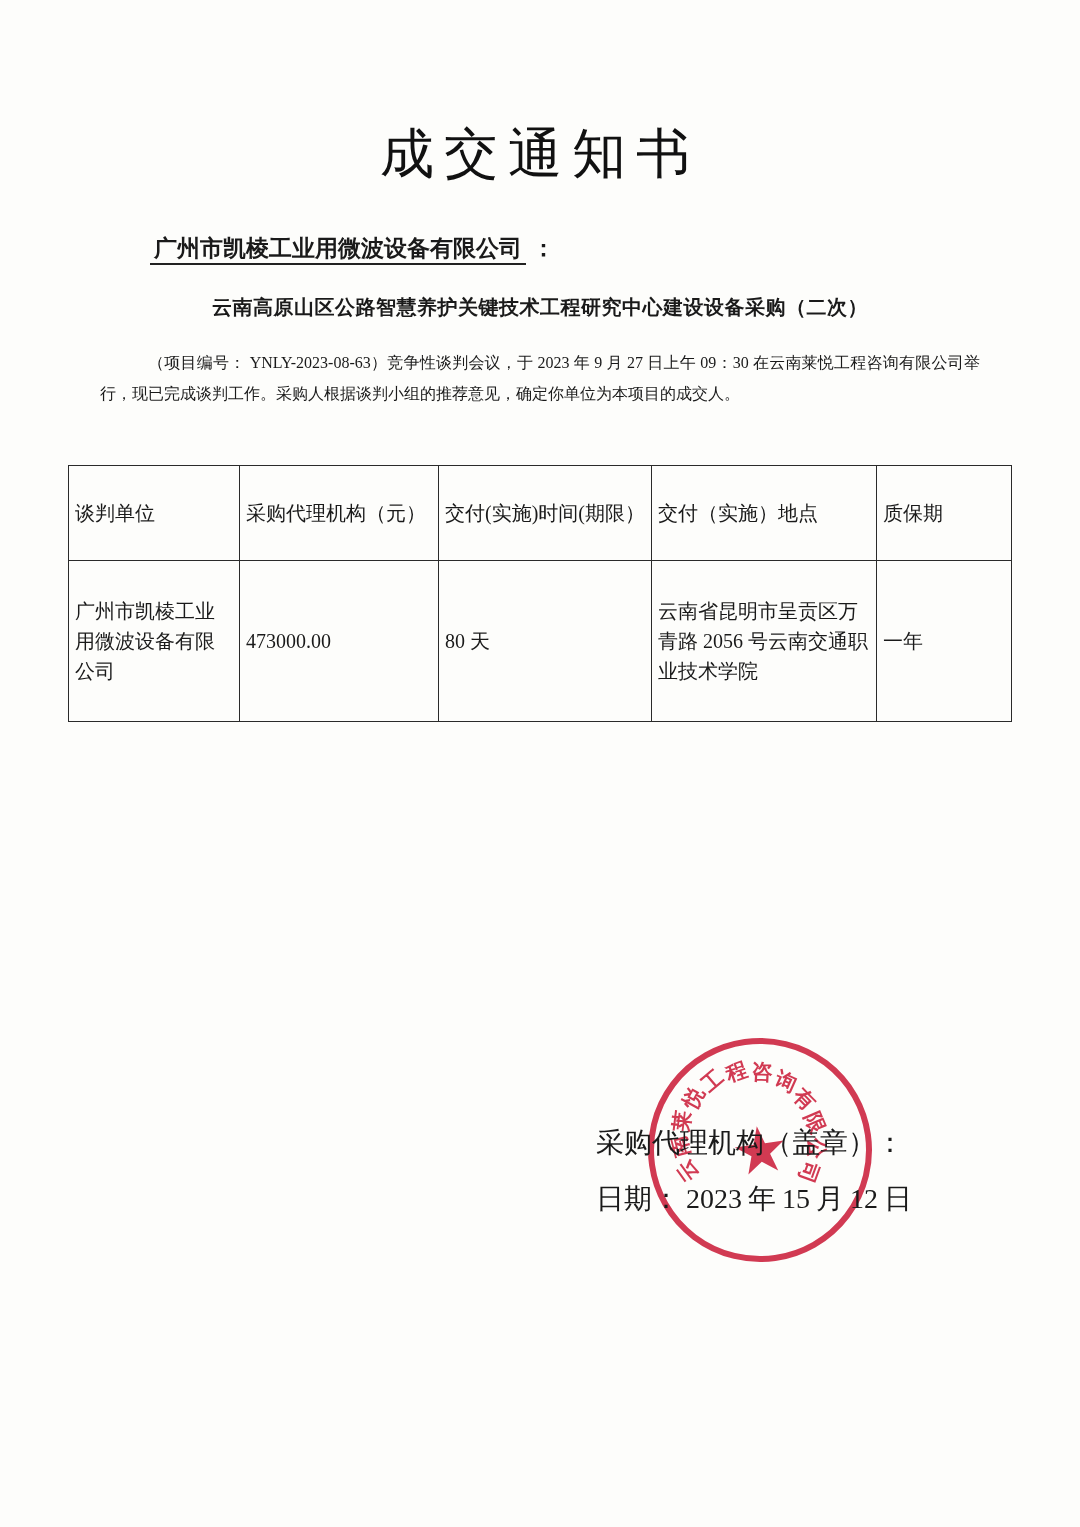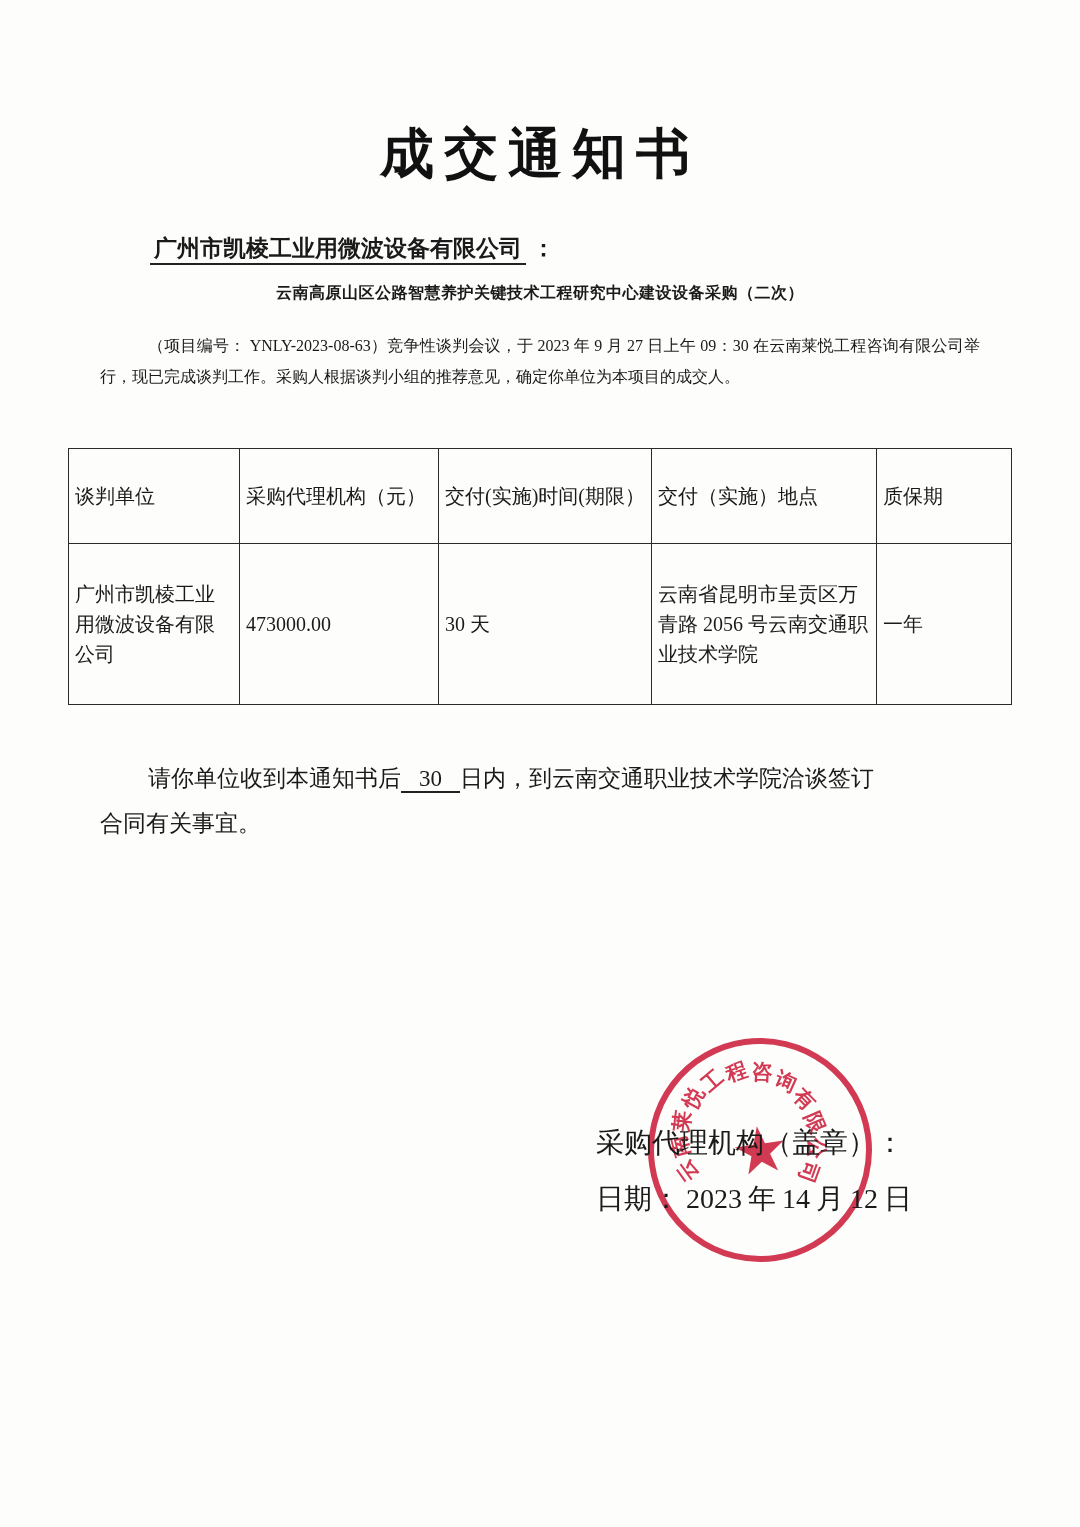--- a/index.html
+++ b/index.html
@@ -16,21 +16,21 @@
     overflow: hidden;
   }
   .page {
     position: absolute;
     inset: 0;
     background: #fdfdfb;
   }
   .doc-title {
     text-align: center;
     font-size: 54px;
-    font-weight: bold;
+    font-weight: normal;
     letter-spacing: 10px;
     margin: 0;
     padding-top: 118px;
     font-family: "DejaVu Serif", "Liberation Serif", serif;
     color: #111;
   }
   .addressee {
     margin: 42px 0 0 150px;
     font-size: 23px;
     font-weight: bold;
@@ -38,23 +38,23 @@
   }
   .addressee .name {
     border-bottom: 2px solid #222;
     padding: 0 4px 2px 4px;
   }
   .addressee .colon {
     padding-left: 6px;
     font-weight: bold;
   }
   .project-line {
-    margin: 19px 0 0 0;
+    margin: 30px 0 0 0;
     text-align: center;
-    font-size: 16px;
+    font-size: 20px;
     font-weight: bold;
     letter-spacing: 0.5px;
   }
   .body-text {
     margin: 26px 100px 0 100px;
     font-size: 16px;
     line-height: 1.95;
     text-align: justify;
     text-indent: 0;
   }
@@ -174,31 +174,27 @@
         <th class="col-b">采购代理机构（元）</th>
         <th class="col-c">交付(实施)时间(期限）</th>
         <th class="col-d">交付（实施）地点</th>
         <th class="col-e">质保期</th>
       </tr>
     </thead>
     <tbody>
       <tr>
         <td class="col-a">广州市凯棱工业用微波设备有限公司</td>
         <td class="col-b">473000.00</td>
-        <td class="col-c">30 天</td>
+        <td class="col-c">80 天</td>
         <td class="col-d">云南省昆明市呈贡区万青路 2056 号云南交通职业技术学院</td>
         <td class="col-e">一年</td>
       </tr>
     </tbody>
   </table>
 
-  <div class="closing">
-    <span class="para-indent" style="display:inline-block;width:48px;"></span><span>请你单位收到本通知书后</span><span class="blank-field">30</span><span>日内，到云南交通职业技术学院洽谈签订</span>
-    <div>合同有关事宜。</div>
-  </div>
 
   <div class="stamp">
     <div class="stamp-inner"></div>
     <div class="stamp-star">★</div>
     <div class="stamp-text" id="seal-text">
         <span style="transform: translate(-82.4017px, 26.4967px) rotate(-118deg);">云</span>
         <span style="transform: translate(-91.4655px, -2.6527px) rotate(-96.5455deg);">南</span>
         <span style="transform: translate(-89.2395px, -33.0975px) rotate(-75.0909deg);">莱</span>
         <span style="transform: translate(-76.0322px, -60.6185px) rotate(-53.6364deg);">悦</span>
         <span style="transform: translate(-53.6738px, -81.4017px) rotate(-32.1818deg);">工</span>
@@ -210,17 +206,17 @@
         <span style="transform: translate(71.4655px, -2.6527px) rotate(96.5455deg);">公</span>
         <span style="transform: translate(62.4017px, 26.4967px) rotate(118deg);">司</span>
       </div>
   </div>
 
   <div class="sign-block">
     <div class="sign-row">
       <span>采购代理机构（盖章）：</span>
     </div>
     <div class="sign-row">
-      <span>日期：</span><span class="dateval">2023</span><span>年</span><span class="dateval">14</span><span>月</span><span class="dateval">12</span><span>日</span>
+      <span>日期：</span><span class="dateval">2023</span><span>年</span><span class="dateval">15</span><span>月</span><span class="dateval">12</span><span>日</span>
     </div>
   </div>
 
 </div>
 
 </body></html>

